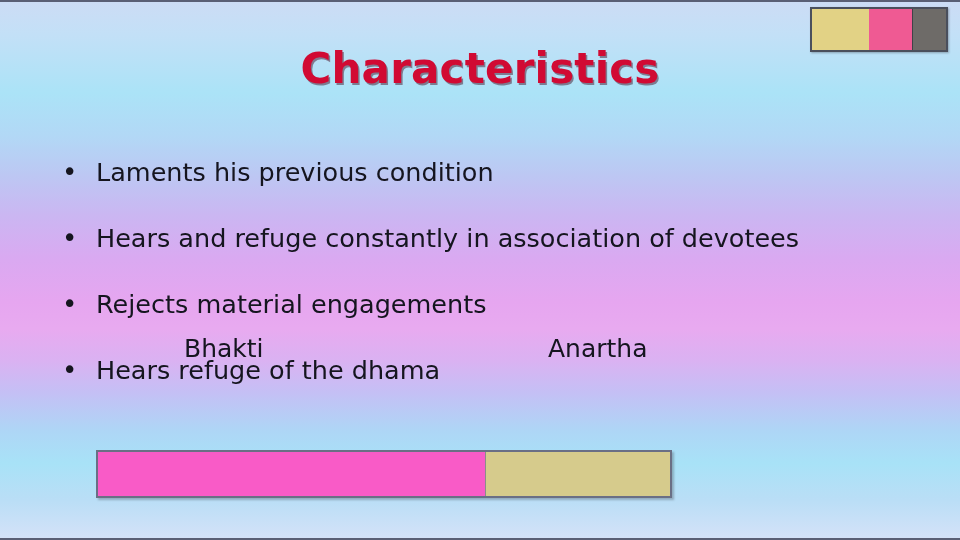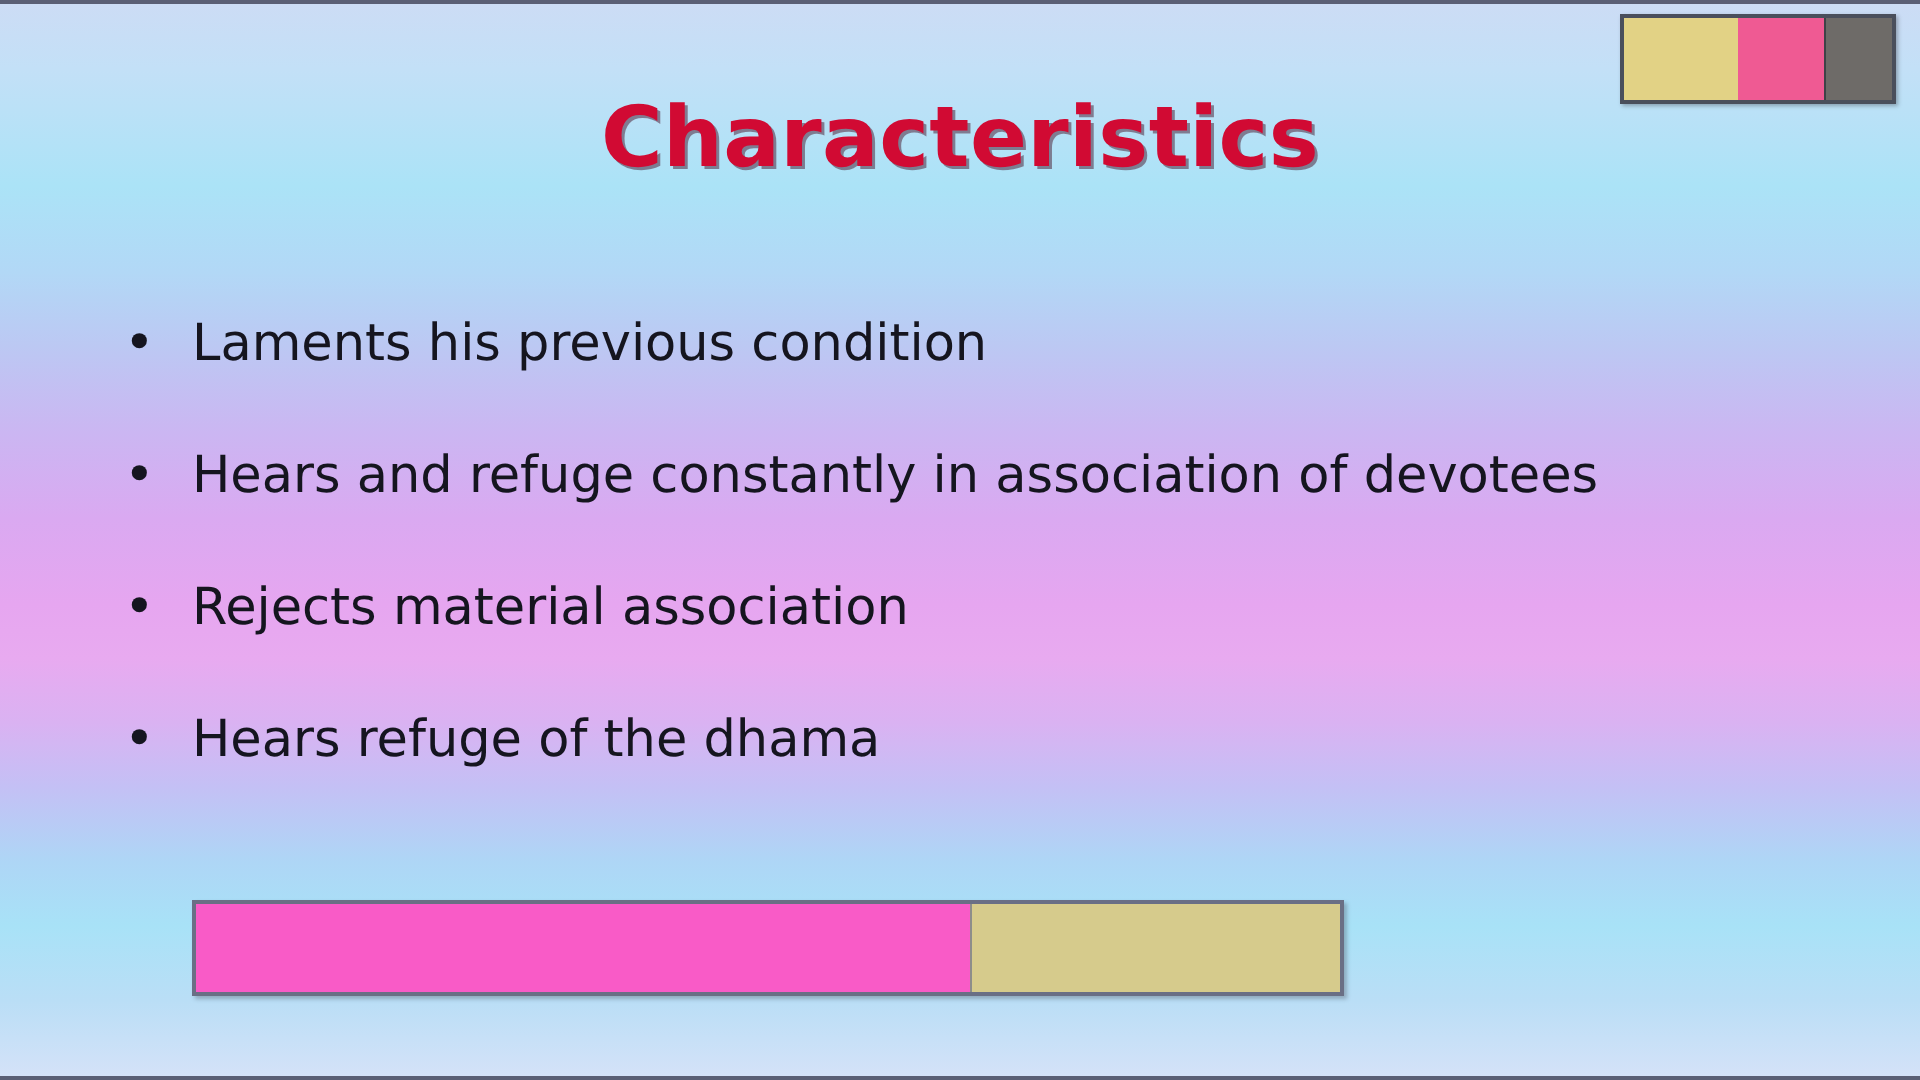--- a/index.html
+++ b/index.html
@@ -148,26 +148,30 @@
   <div id="slide-title" style="color: rgb(209, 10, 51);">Characteristics</div>
 
   <ul id="bullet-list">
     <li>
       <span>Laments his previous condition</span>
     </li>
     <li>
       <span>Hears and refuge constantly in association of devotees</span>
     </li>
     <li>
-      <span>Rejects material association</span>
+      <span>Rejects material engagements</span>
     </li>
     <li>
       <span>Hears refuge of the dhama</span>
     </li>
   </ul>
 
+  <div id="category-labels">
+    <span class="cat-label c0">Bhakti</span>
+    <span class="cat-label c1">Anartha</span>
+  </div>
 
   <div id="proportion-bar" style="border-color: rgb(106, 111, 133);">
     <div class="bar-seg b0" style="background: rgb(249, 91, 199); width: 67.7%;"></div>
     <div class="bar-seg b1" style="background: rgb(214, 203, 140); width: 32.3%;"></div>
   </div>
 
 </div>
 
 </body></html>

